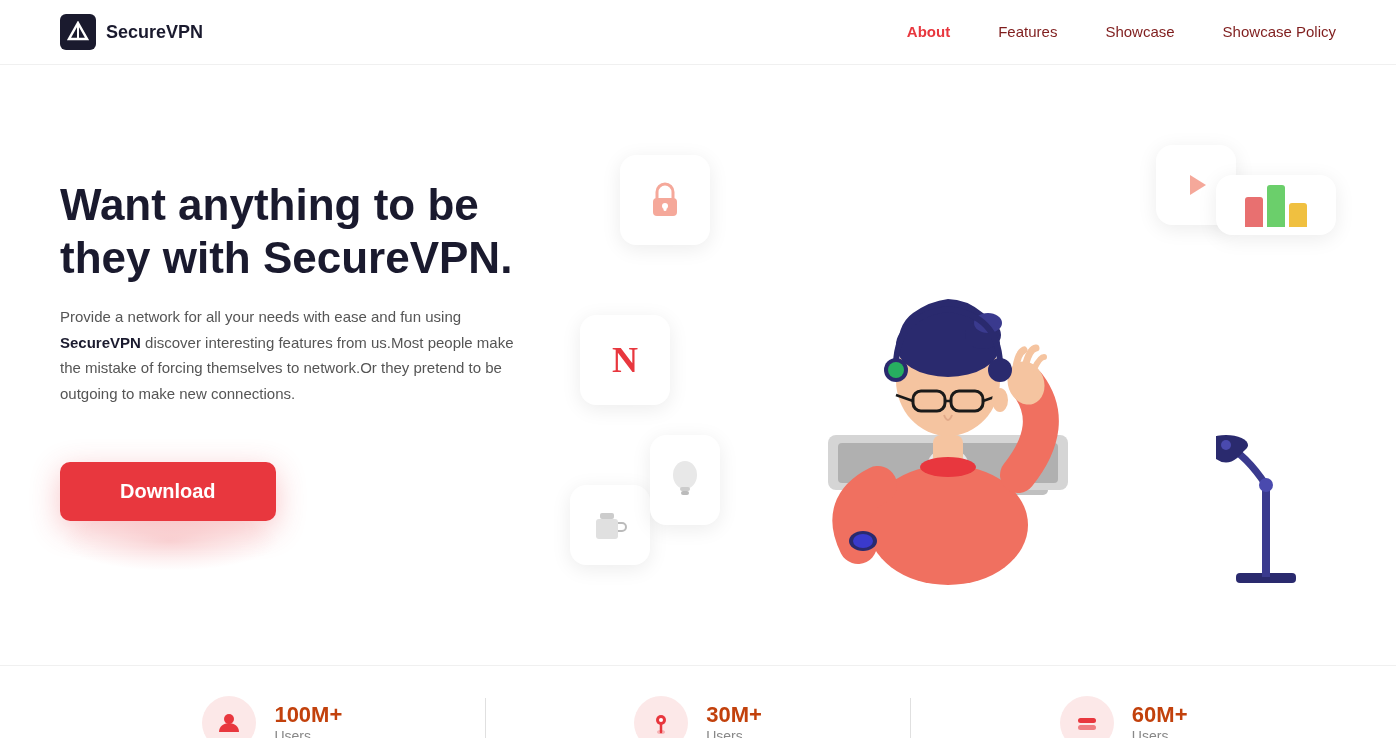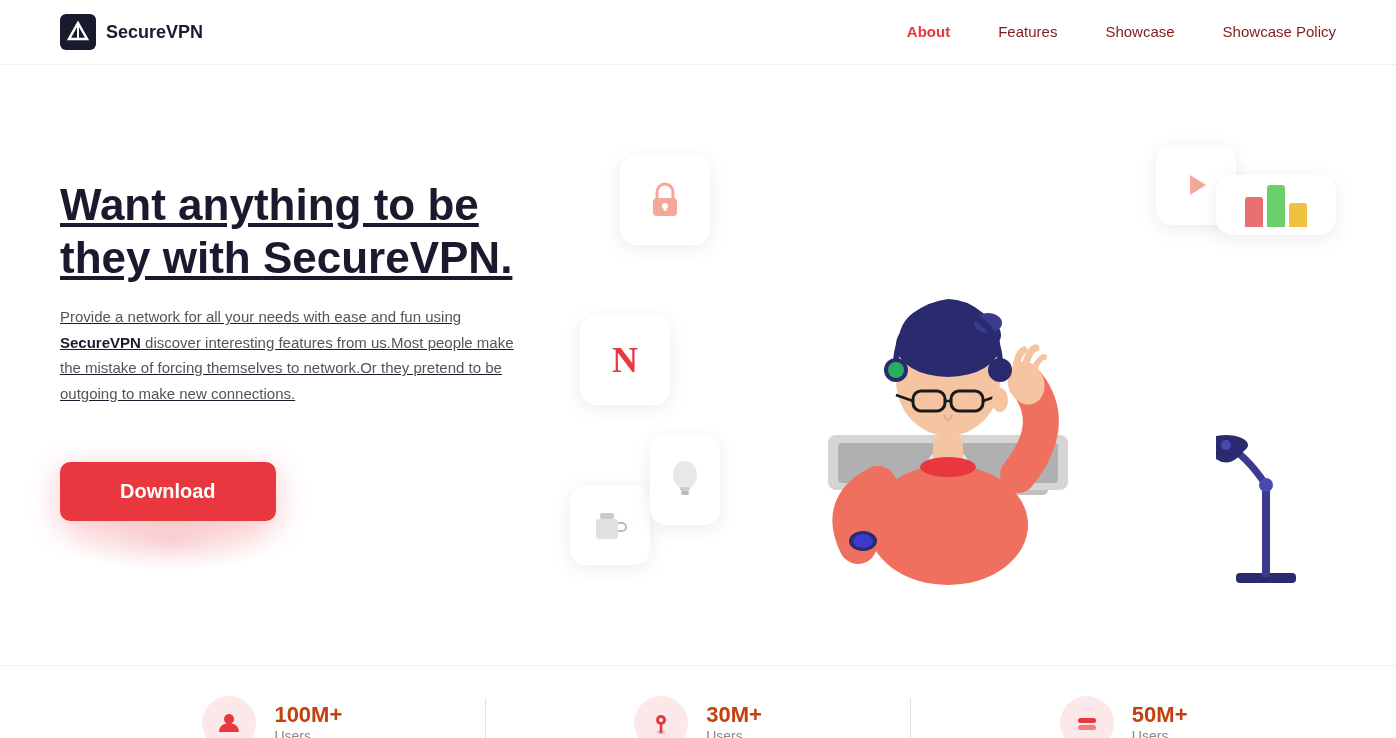--- a/index.html
+++ b/index.html
@@ -48,21 +48,20 @@
       display: flex;
       align-items: center;
       justify-content: space-between;
       padding: 60px 60px 40px 60px;
       min-height: 560px;
       position: relative;
     }
     .hero-left {
       max-width: 500px;
       flex: 0 0 auto;
-      text-decoration: underline;
     }
     .hero-title {
       font-size: 44px;
       font-weight: 700;
       line-height: 1.2;
       color: #1a1a2e;
       margin-bottom: 20px;
     }
     .hero-title .brand { font-weight: 800; }
     .hero-desc {
@@ -404,17 +403,17 @@
   </div>
   <div class="stat-divider"></div>
   <div class="stat-item">
     <div class="stat-icon-wrap layers-icon">
       <svg width="26" height="26" viewBox="0 0 26 26">
         <rect x="4" y="8" width="18" height="5" rx="2.5" fill="#e8373e"></rect>
         <rect x="4" y="15" width="18" height="5" rx="2.5" fill="#e8373e" opacity="0.6"></rect>
       </svg>
     </div>
     <div class="stat-text">
-      <div class="number">50M+</div>
+      <div class="number">60M+</div>
       <div class="label">Users</div>
     </div>
   </div>
 </div>
 
 </body></html>

